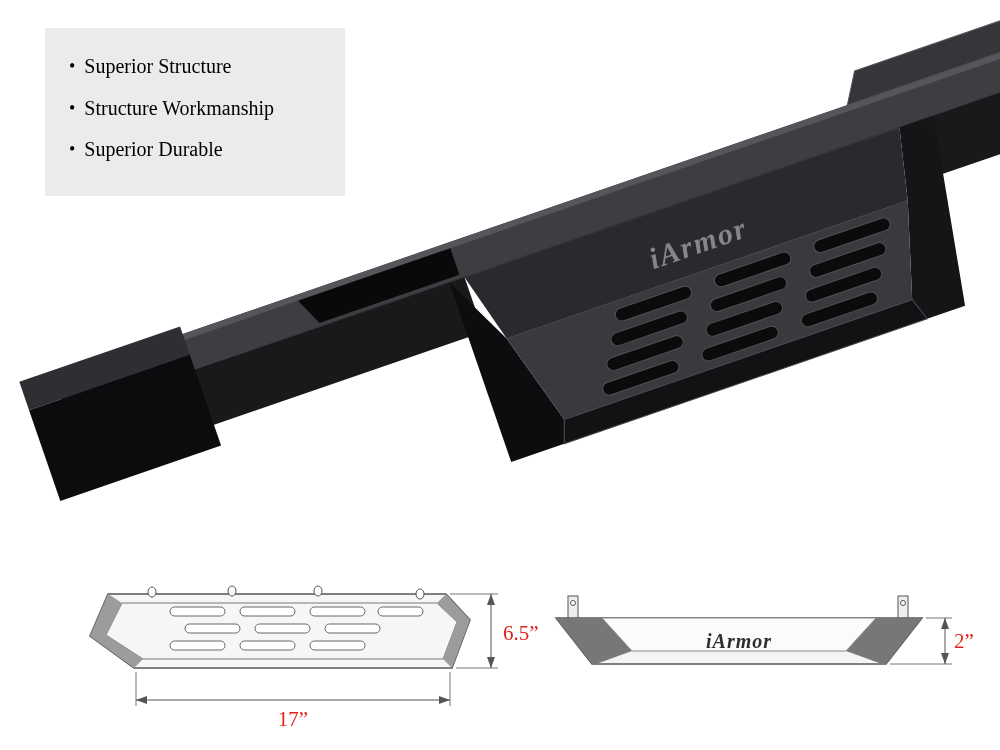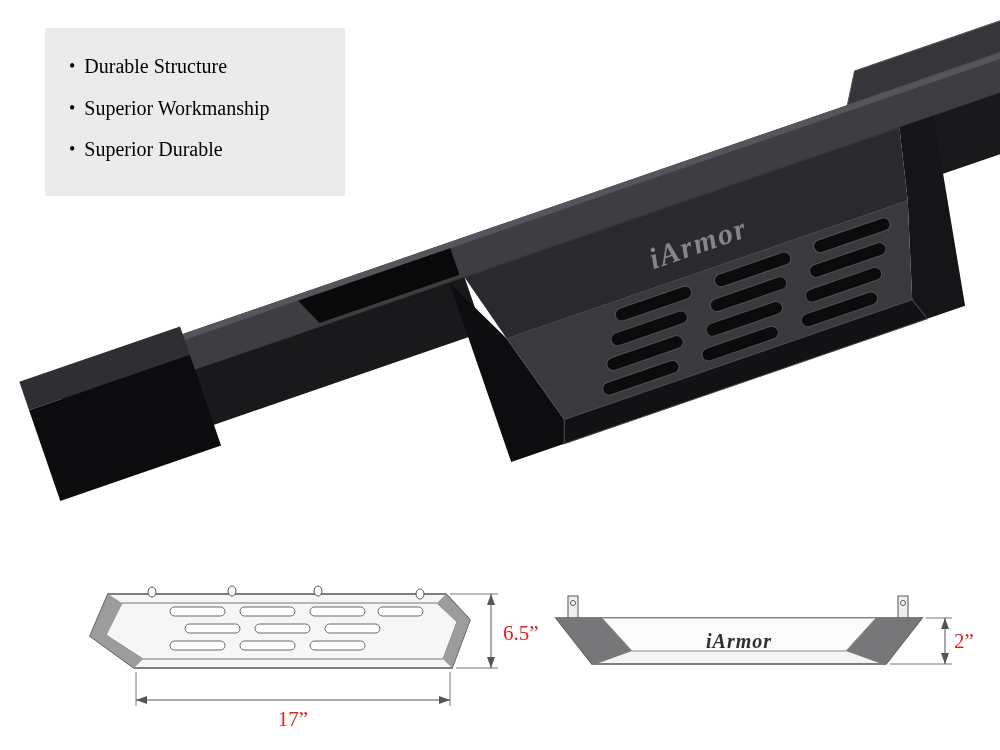--- a/index.html
+++ b/index.html
@@ -144,25 +144,25 @@
         <polygon points="945,618 941,629 949,629" class="darrow"></polygon>
         <polygon points="945,664 941,653 949,653" class="darrow"></polygon>
         <text x="954" y="648" text-anchor="start" class="dim-label" fill="#e2231a">2”</text>
       </g>
     </g>
   </svg>
 
   <div class="feature-box">
     <div class="feature-item">
       <span class="feature-bullet">•</span>
-      <span>Durable Structure</span>
+      <span>Superior Structure</span>
     </div>
     <div class="feature-item">
       <span class="feature-bullet">•</span>
-      <span>Superior Workmanship</span>
+      <span>Structure Workmanship</span>
     </div>
     <div class="feature-item">
       <span class="feature-bullet">•</span>
       <span>Superior Durable</span>
     </div>
   </div>
 
 </div>
 
 </body></html>

